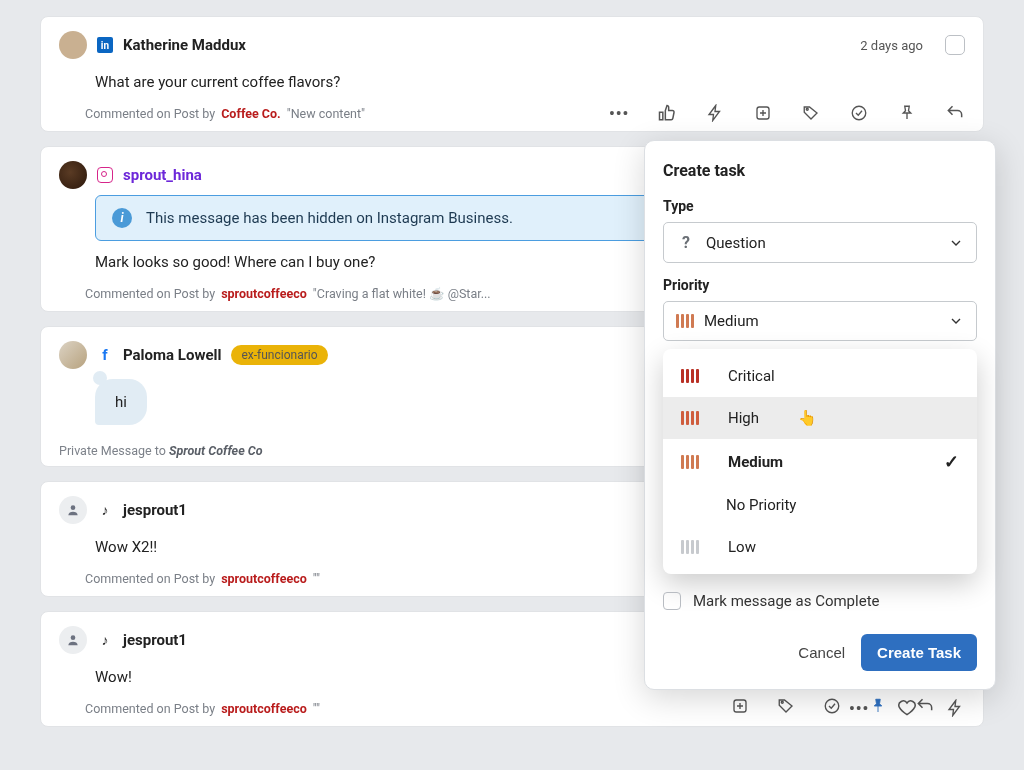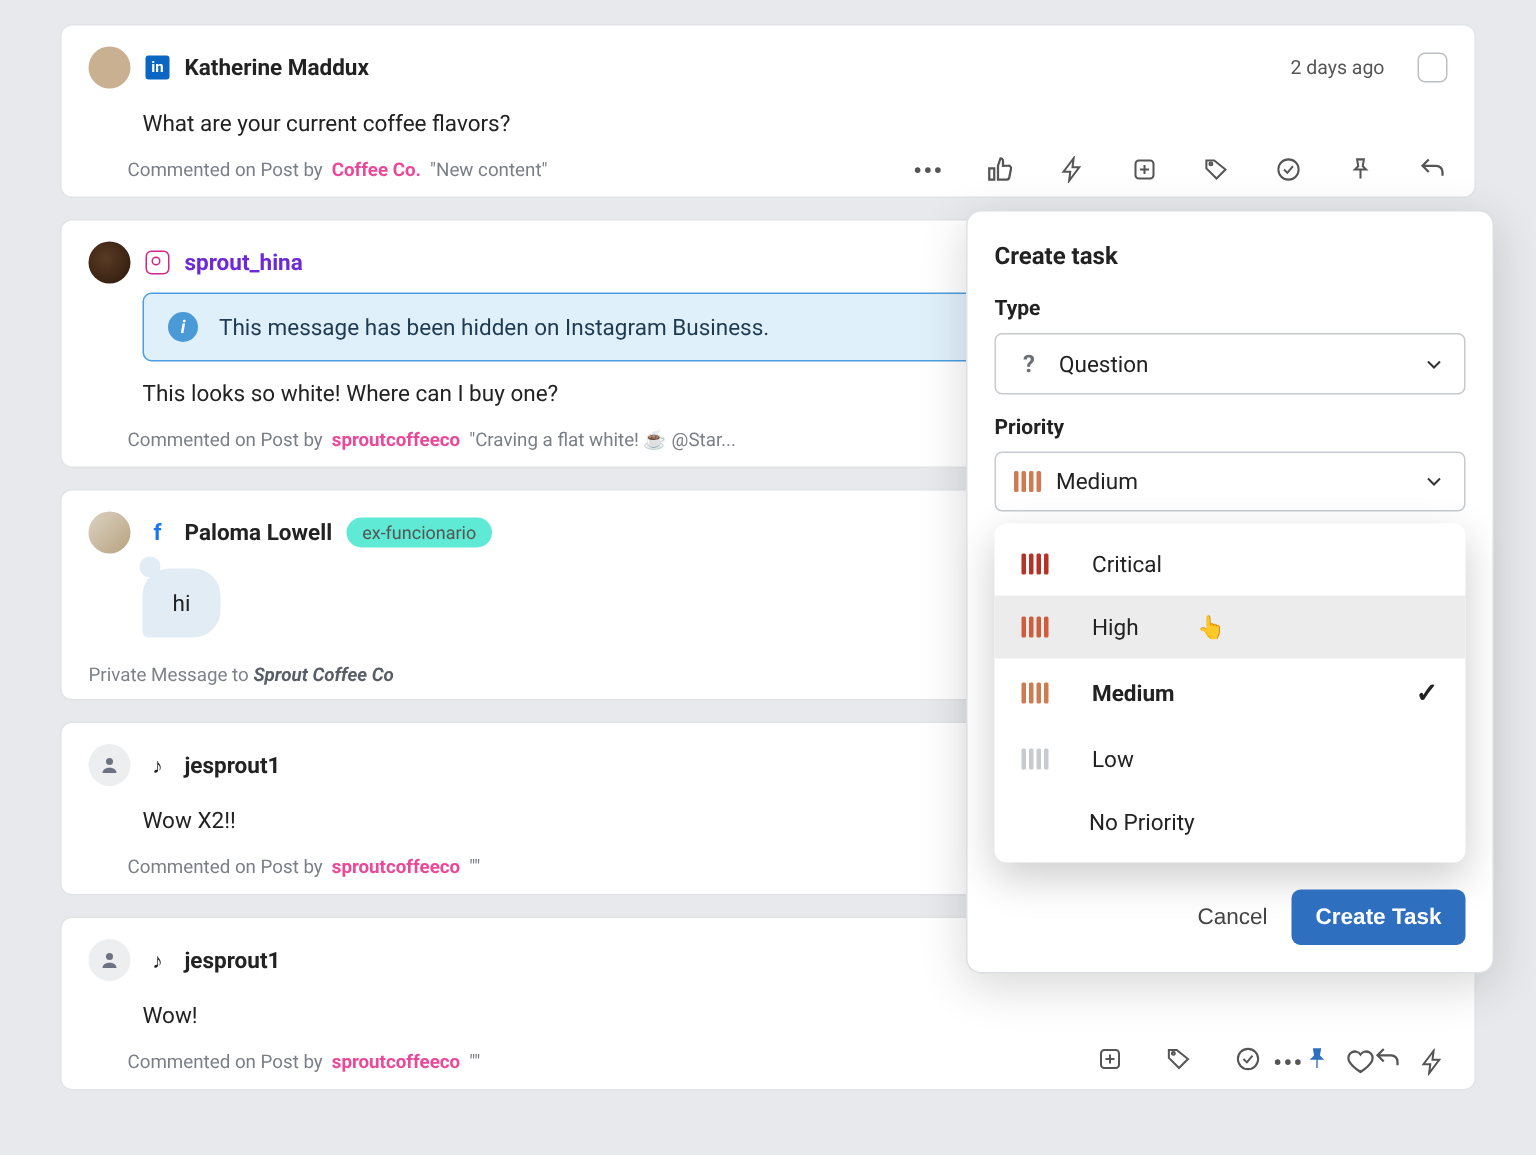--- a/index.html
+++ b/index.html
@@ -37,28 +37,28 @@
   .plat-instagram::after { content:""; position:absolute; width:4px; height:4px; border:1.2px solid #d6258a; border-radius:50%; top:3px; left:3px; }
   .plat-facebook { color:#1877f2; font-weight:700; font-size:15px; }
   .plat-tiktok { font-weight:700; font-size:14px; }
   .author { font-weight:700; font-size:15px; }
   .author.red { color:#6d28d9; }
   .timestamp { margin-left:auto; color:#555; font-size:13px; }
   .chk {
     width:20px; height:20px; border:1.5px solid #bcc0c5; border-radius:5px; margin-left:12px;
   }
   .tag {
-    background:#5eead4; color:#555; font-size:12px; padding:3px 10px; border-radius:12px;
+    background:#eab308; color:#555; font-size:12px; padding:3px 10px; border-radius:12px;
   }
   .body-text { margin: 14px 0 12px 36px; font-size:15px; color:#222; }
   .meta-row {
     display:flex; align-items:center; gap:6px; margin-left:26px; margin-top:6px;
     color:#7a7f87; font-size:12.5px;text-align:right;
   }
-  .meta-row .bold { font-weight:700; color:#ec4899; }
+  .meta-row .bold { font-weight:700; color:#b91c1c; }
   .meta-row .qt { color:#7a7f87; }
   .icon-bar { margin-left:auto; display:flex; align-items:center; gap:28px; color:#555; }
   .icon-bar .ic, .more-dots { cursor:pointer; display:inline-flex; align-items:center; justify-content:center; width:20px; height:20px; }
   .more-dots { letter-spacing:1px; font-weight:700; font-size:16px; color:#555; }
   svg { display:block; }
 
   .info-banner {
     display:flex; align-items:center; gap:14px;
     border:1.5px solid #4b9de0; background:#e0f0fb; color:#1e3a52;
     padding:12px 16px; border-radius:6px; margin:6px 0 12px 36px;
@@ -194,21 +194,21 @@
   <div class="card">
     <div class="card-header">
       <div class="avatar brown"></div>
       <span class="platform-icon plat-instagram"></span>
       <span class="author red">sprout_hina</span>
     </div>
     <div class="info-banner">
       <span class="info-icon">i</span>
       <span>This message has been hidden on Instagram Business.</span>
     </div>
-    <div class="body-text" style="margin-top:4px;">This looks so white! Where can I buy one?</div>
+    <div class="body-text" style="margin-top:4px;">Mark looks so good! Where can I buy one?</div>
     <div class="meta-row">
       <span>Commented on Post by </span>
       <span class="bold">sproutcoffeeco</span>
       <span class="qt"> "Craving a flat white! ☕ @Star...</span>
       <div class="icon-bar">
         <span class="more-dots">•••</span>
         <span class="ic">
             <svg width="18" height="18" viewBox="0 0 24 24" fill="none" stroke="currentColor" stroke-width="1.8">
               <path d="M13 2 4 14h6l-1 8 9-12h-6l1-8z"></path>
             </svg>
@@ -380,32 +380,36 @@
       <span class="priority-bars orange">
           <span></span>
           <span></span>
           <span></span>
           <span></span>
         </span>
       <span>Medium</span>
       <span class="check">✓</span>
     </div>
     <div class="opt">
-      <span class="priority-bars low">
-          <span></span>
-          <span></span>
-          <span></span>
-          <span></span>
-        </span>
-      <span>Low</span>
-    </div>
-    <div class="opt">
       <span style="width:16px;"></span>
       <span>No Priority</span>
     </div>
-  </div>
-
+    <div class="opt">
+      <span class="priority-bars low">
+          <span></span>
+          <span></span>
+          <span></span>
+          <span></span>
+        </span>
+      <span>Low</span>
+    </div>
+  </div>
+
+  <div class="mark-row">
+    <span class="cb"></span>
+    <span>Mark message as Complete</span>
+  </div>
 
   <div class="panel-footer">
     <button class="btn-cancel">Cancel</button>
     <button class="btn-primary">Create Task</button>
   </div>
 </div>
 
 </body></html>

